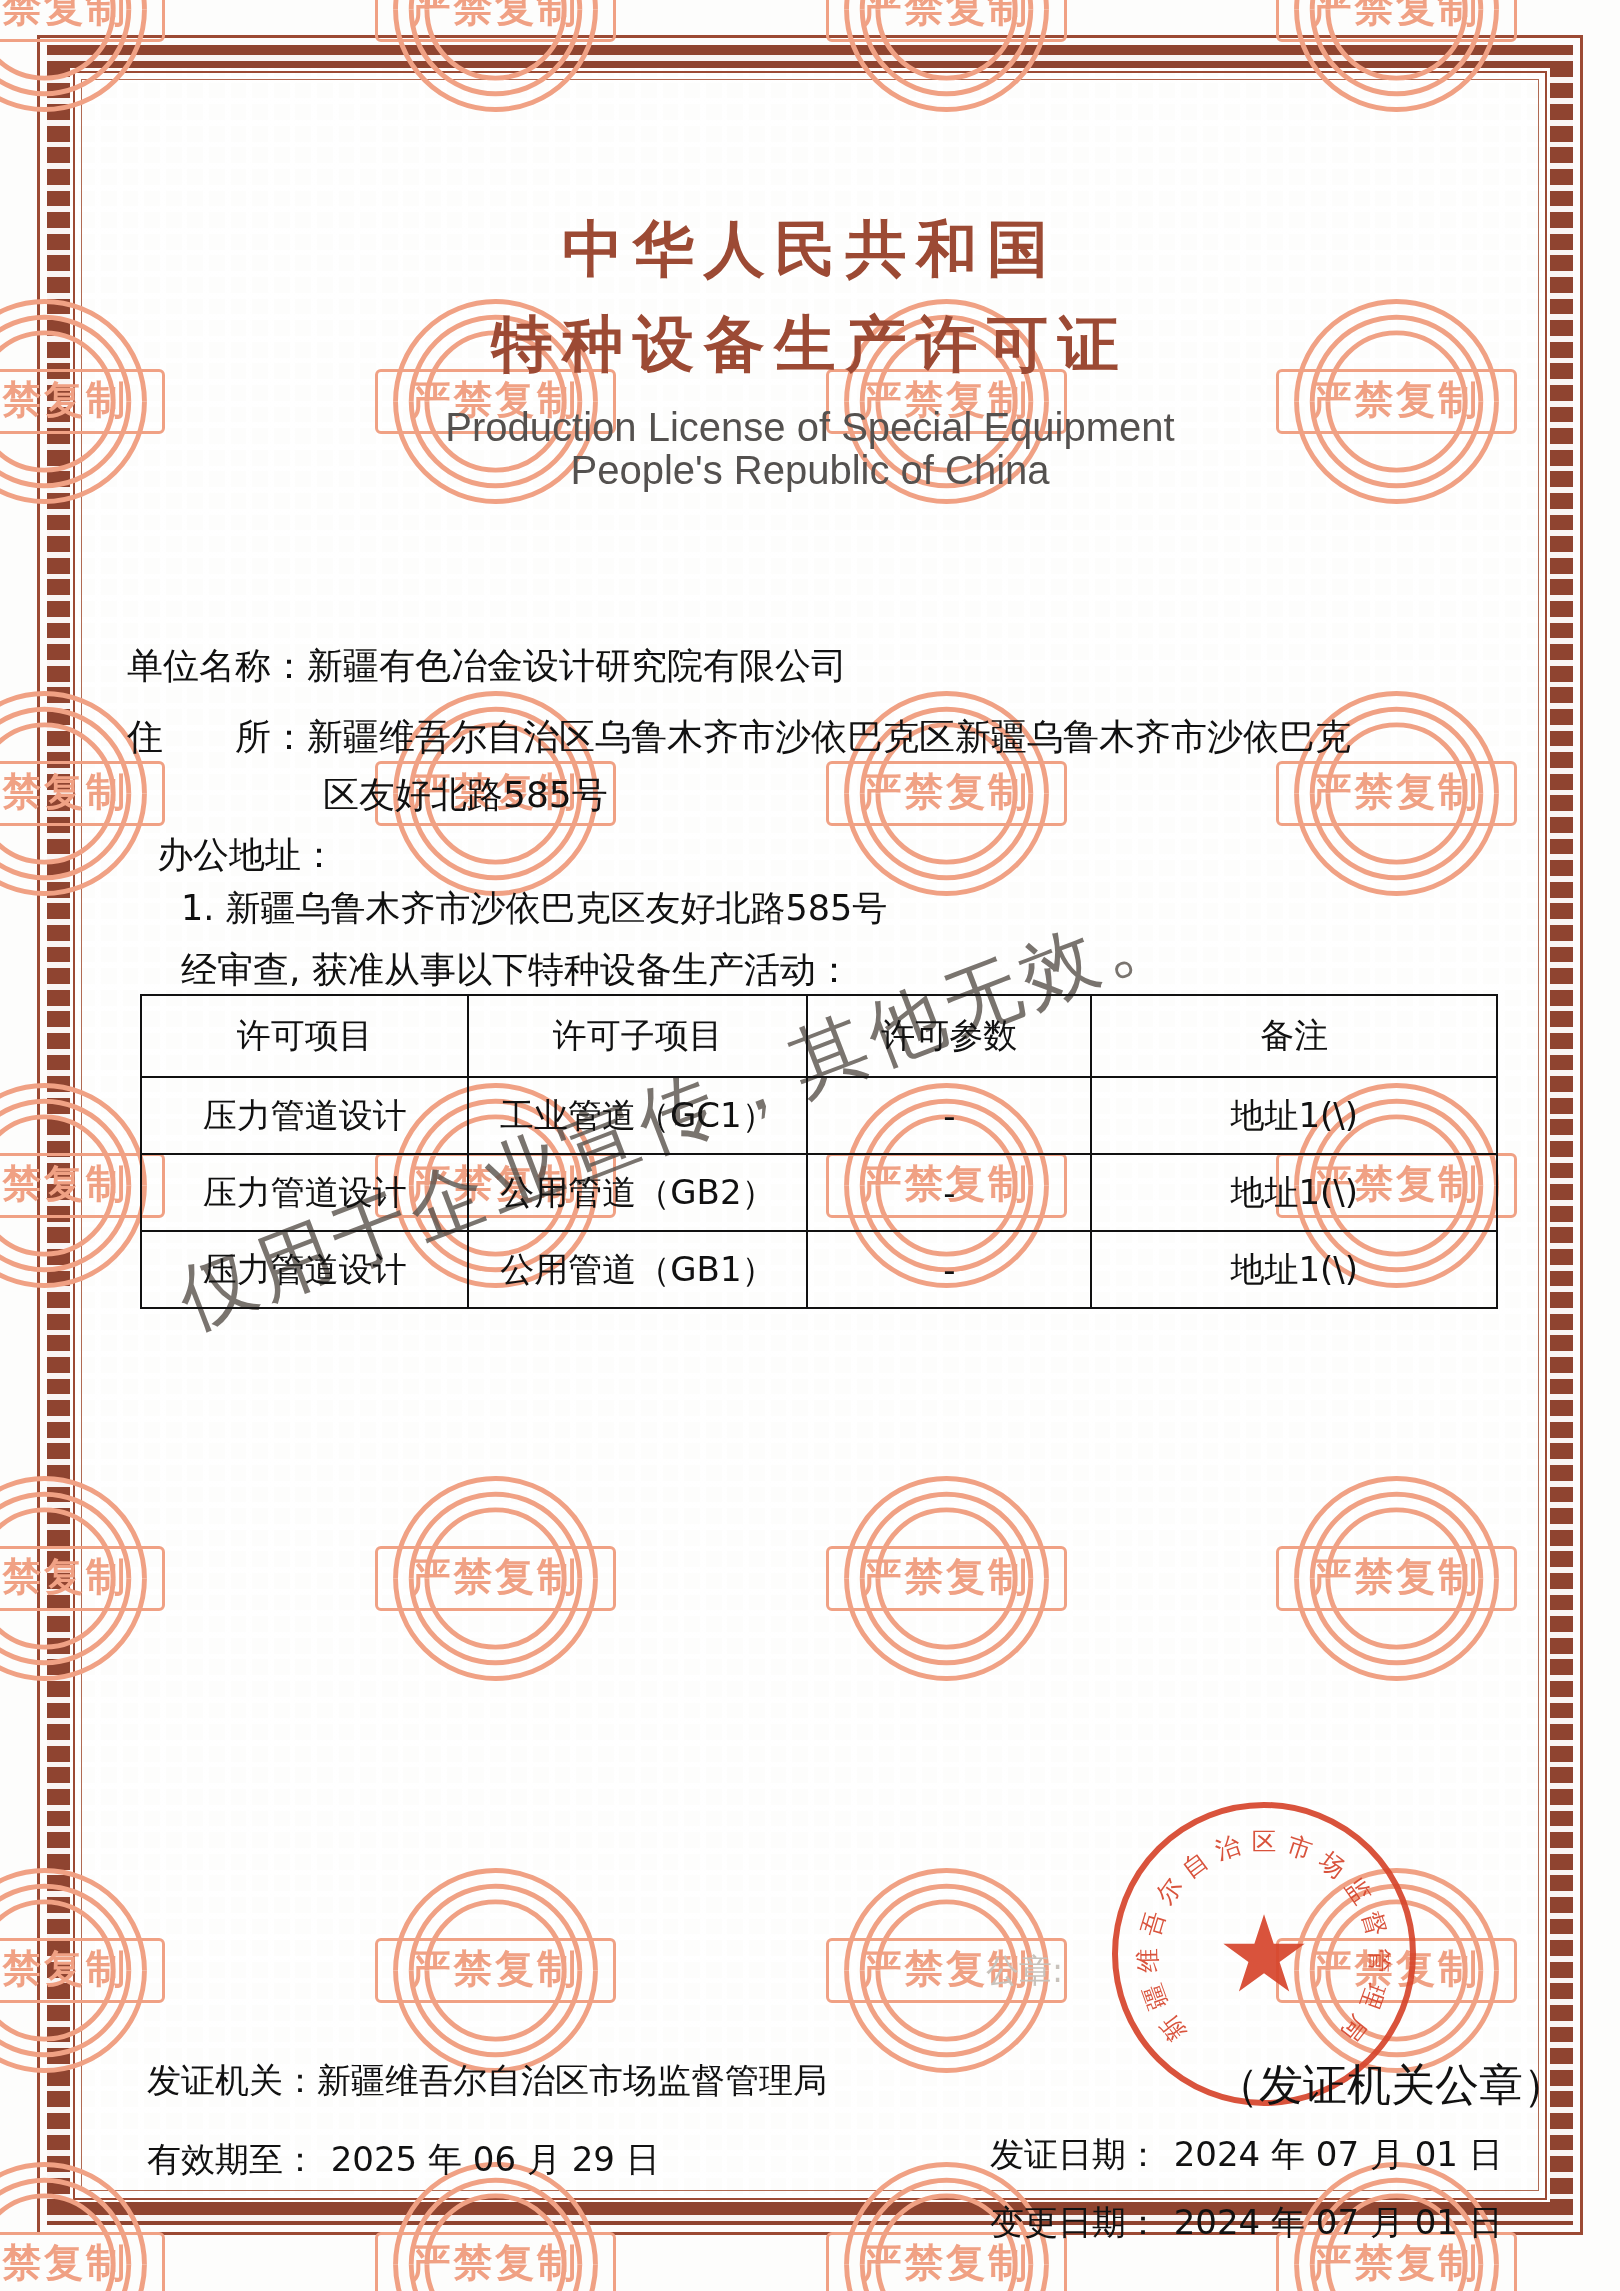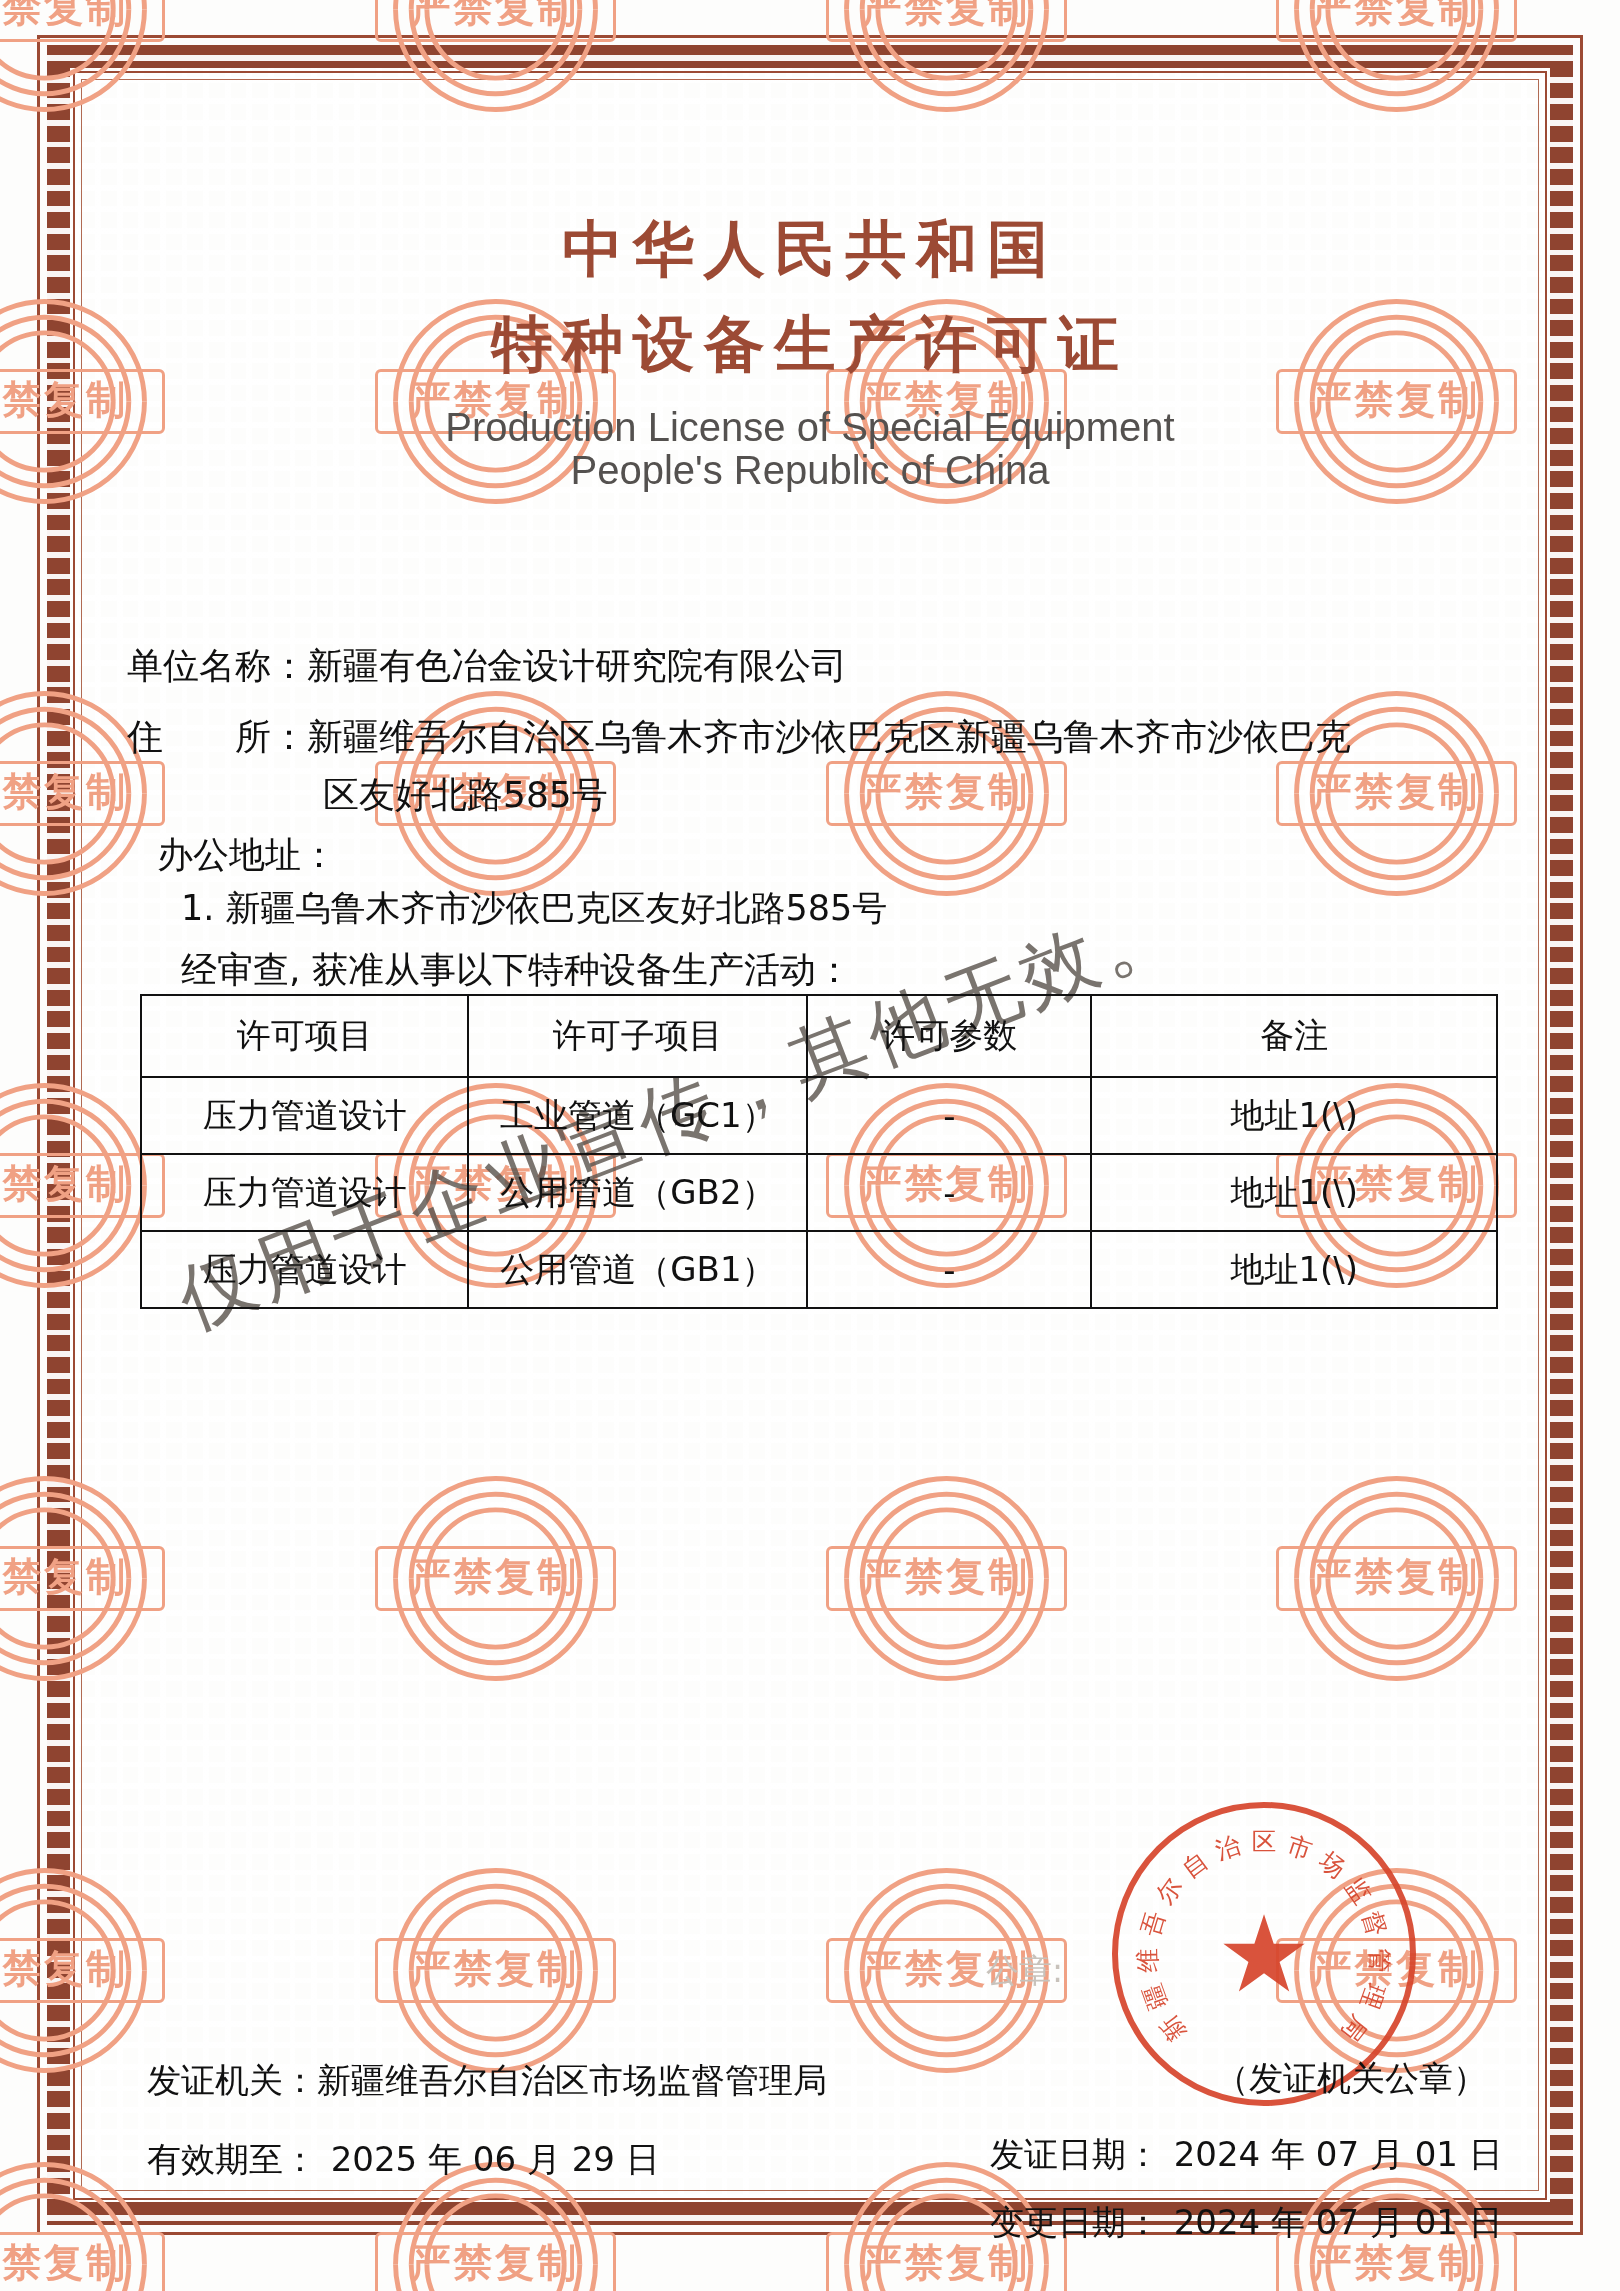--- a/index.html
+++ b/index.html
@@ -265,21 +265,21 @@
     font-size: 24.5px;
     color: #d6452c;
     text-align: center;
     font-family: "DejaVu Sans", sans-serif;
   }
 
   .seal-caption {
     position: absolute;
     left: 1215px;
     top: 2056px;
-    font-size: 34px;
+    font-size: 44px;
     color: #111;
     white-space: nowrap;
     z-index: 13;
     font-family: "DejaVu Sans", sans-serif;
   }
 
   .foot {
     position: absolute;
     font-size: 34px;
     color: #111;

